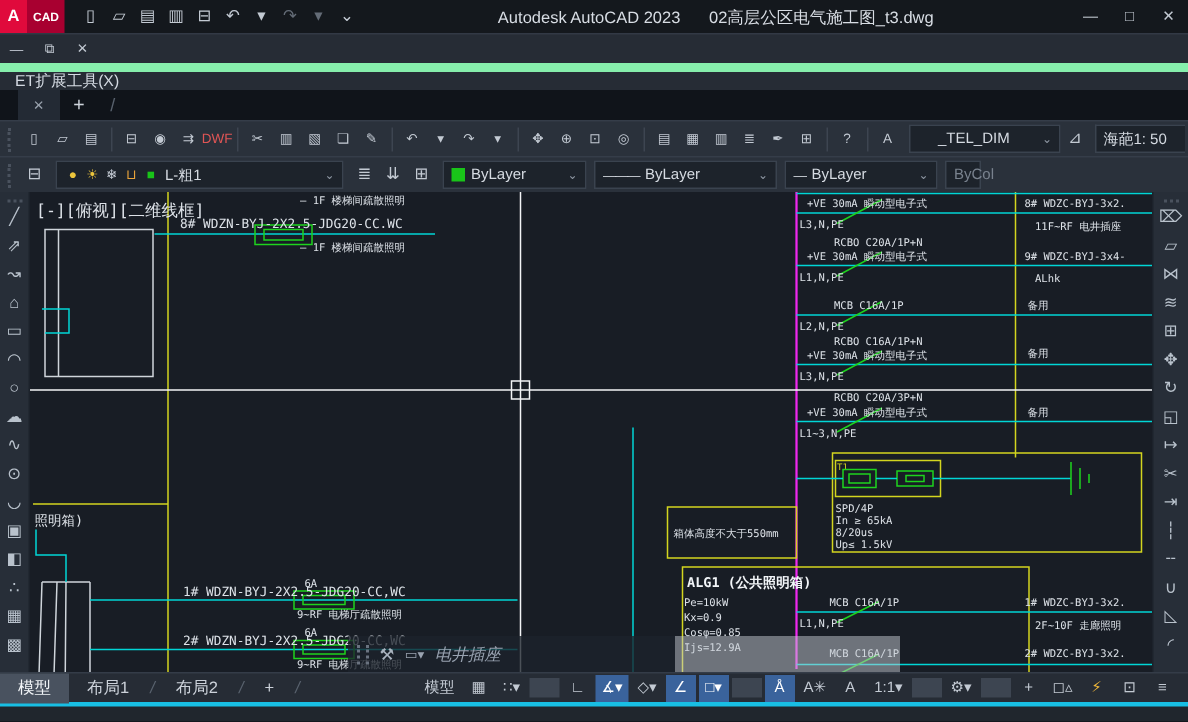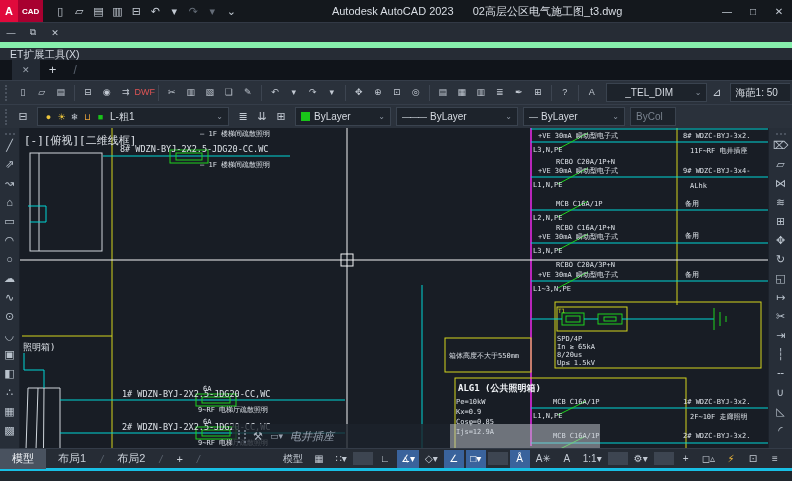--- a/index.html
+++ b/index.html
@@ -33,21 +33,21 @@
   
   .toolbar{height:24px;background:#2a313b;display:flex;align-items:center;gap:1px;padding:0 2px;border-top:1px solid #353d49;font-size:10px}
   [data-name="separator"]{width:1px;height:16px;background:#3d4551;margin:0 3px;align-self:center}
   .grip{width:5px;height:16px;border-left:2px dotted #4a525e;margin:0 3px}
   .field{height:19px;background:#1d232b;border:1px solid #3a434f;display:flex;align-items:center;font-size:10px;color:#d6dbe2;padding:0 5px;gap:4px;margin-left:4px}
   .chev{color:#8d96a2;font-size:8px;margin-left:auto;padding-left:4px}
   .field.dim{width:112px;justify-content:space-between}.field.dim span:first-child{margin-left:auto}
   .field.scale{width:66px;border-right:none;justify-content:flex-start}
   .field.layer{width:192px}
   .field.color{width:96px}.field.ltype{width:122px}.field.lweight{width:102px}
-  .field.pstyle{width:46px;color:#79828e}
+  .field.pstyle{width:24px;color:#79828e}
   .swatch{width:9px;height:9px;background:#19c419;flex:none}
   .ltline{color:#cfd5dc;font-size:9px;letter-spacing:-1px}
   .mini{font-size:9px;width:11px;text-align:center;flex:none}
   
   .workspace{height:320px;display:flex;position:relative;background:#181d25}
   .palette{width:20px;background:#272e38;display:flex;flex-direction:column;align-items:center;z-index:3;border-right:1px solid #1c222b}
   .palette.right{width:24px;border-right:none;border-left:1px solid #1c222b}
   .pgrip{width:10px;height:5px;border-bottom:2px dotted #4a525e;margin:2px 0 1px}
   .picon{width:18px;height:19px;display:flex;align-items:center;justify-content:center;color:#b9c2cc;font-size:11px;line-height:1}
   .canvas{flex:1;position:relative}

